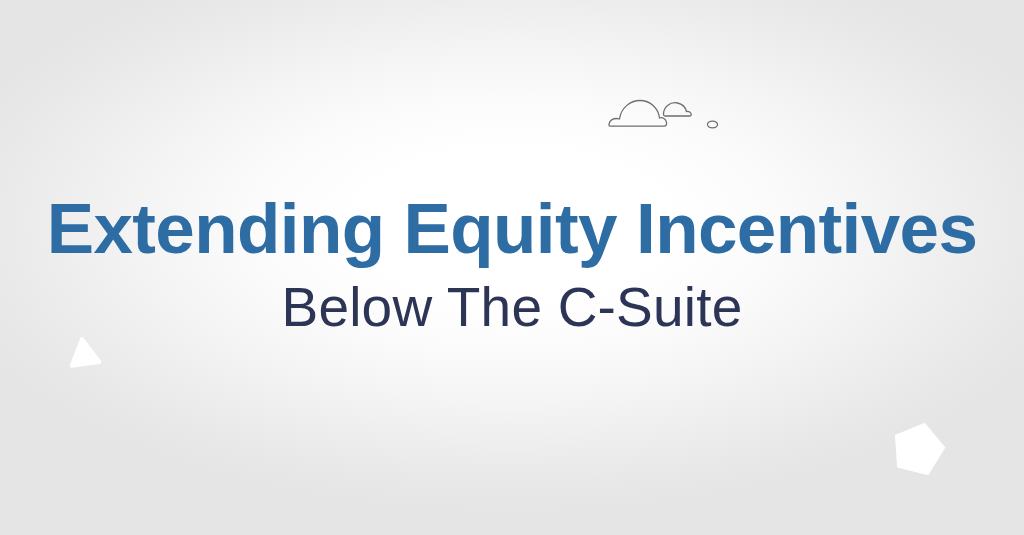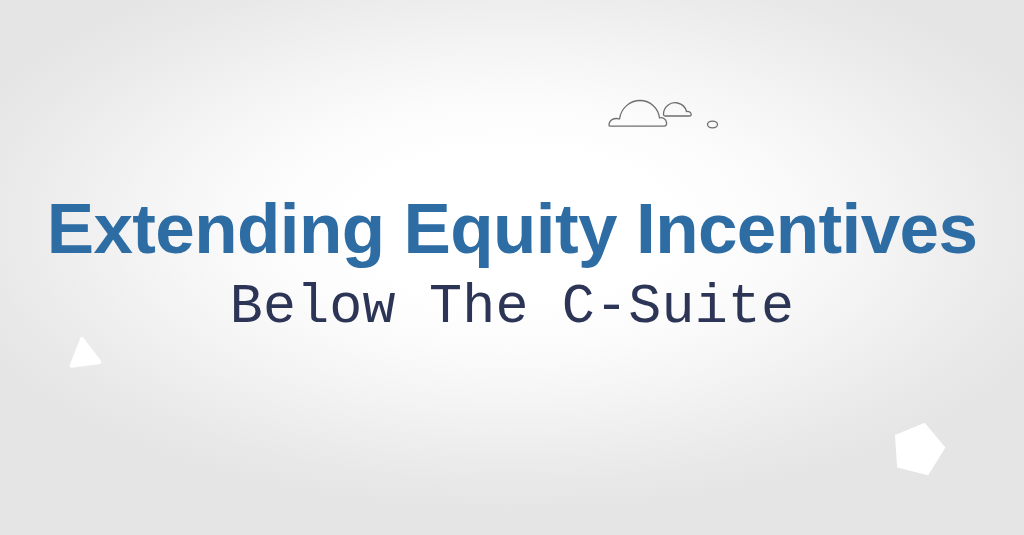--- a/index.html
+++ b/index.html
@@ -80,21 +80,21 @@
     line-height: 1.0;
     letter-spacing: -0.6px;
     color: #2E6DA4;
     white-space: nowrap;
     text-align: center;
   }
 
   #sub-title {
     margin: 0;
     margin-top: 16px;
-    font-family: Liberation Mono, monospace;
+    font-family: Liberation Sans, sans-serif;
     font-size: 55px;
     font-weight: 300;
     line-height: 1.0;
     letter-spacing: 0.2px;
     color: #2D3557;
     white-space: nowrap;
     text-align: center;
   }
 </style>
 </head>

